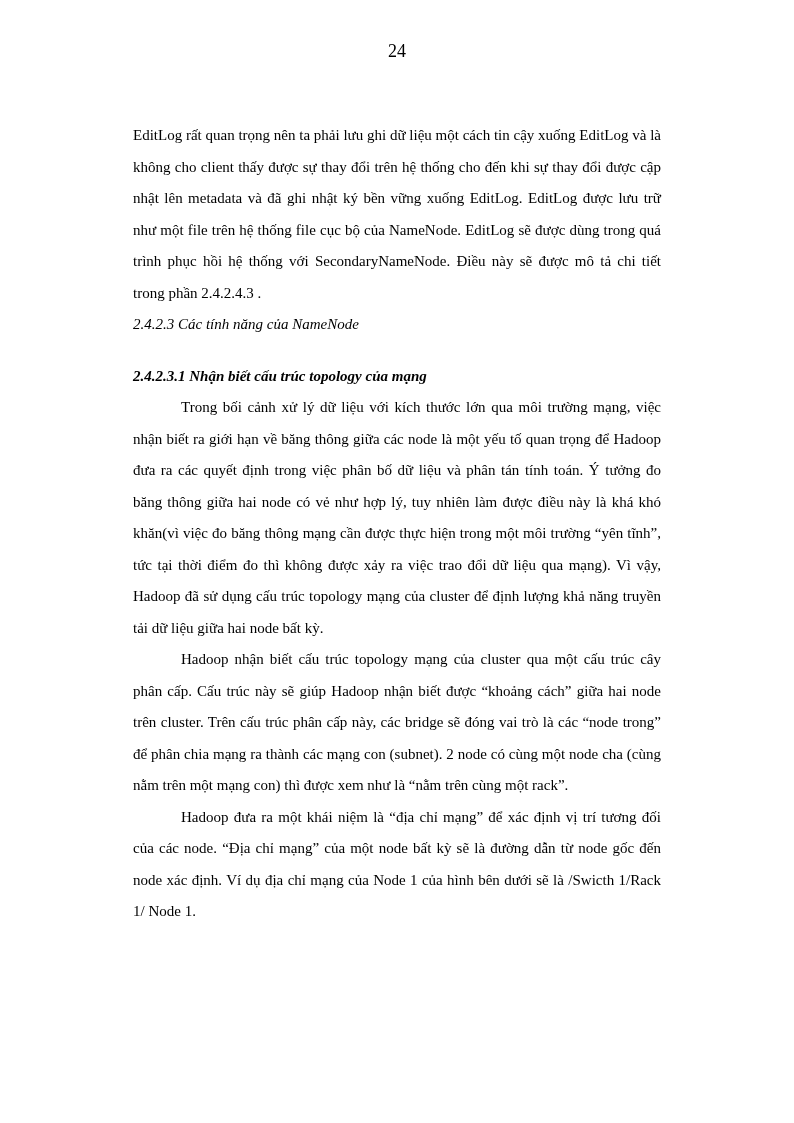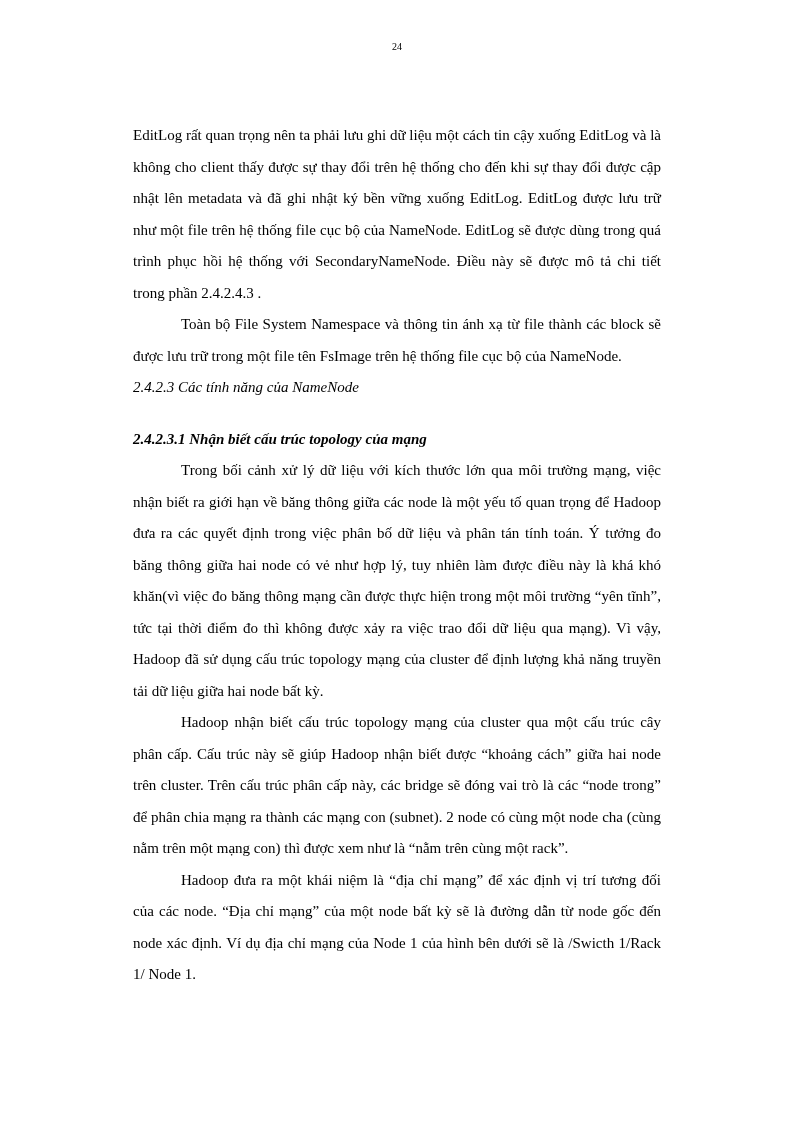--- a/index.html
+++ b/index.html
@@ -20,21 +20,21 @@
     height: 1123px;
     position: relative;
     box-sizing: border-box;
   }
   .page-number {
     position: absolute;
     top: 42px;
     left: 0;
     width: 794px;
     text-align: center;
-    font-size: 10px;
+    font-size: 18px;
     line-height: 1;
   }
   .content {
     position: absolute;
     top: 120px;
     left: 133px;
     width: 528px;
   }
   p {
     margin: 0;
@@ -64,21 +64,20 @@
 <body>
 
 <div class="page">
 
   <div class="page-number">24</div>
 
   <div class="content">
 
     <p class="spaced">EditLog rất quan trọng nên ta phải lưu ghi dữ liệu một cách tin cậy xuống EditLog và là không cho client thấy được sự thay đổi trên hệ thống  cho đến khi sự thay đổi được cập nhật lên metadata  và đã  ghi nhật  ký bền  vững xuống EditLog. EditLog được lưu trữ như một file trên hệ thống file cục bộ của NameNode. EditLog sẽ được dùng trong quá trình phục hồi hệ thống với SecondaryNameNode. Điều này sẽ được  mô tả chi tiết trong phần 2.4.2.4.3 .</p>
 
-    <p class="indent">Toàn bộ File System Namespace và thông tin ánh xạ từ file thành các  block sẽ được lưu trữ trong một file tên FsImage trên hệ thống file cục bộ của NameNode.</p>
 
     <p class="heading">2.4.2.3 Các tính năng của NameNode</p>
 
     <p class="heading-bold">2.4.2.3.1 Nhận biết cấu trúc topology của mạng</p>
 
     <p class="indent">Trong bối cảnh xử lý dữ liệu với kích thước lớn qua môi trường mạng, việc nhận biết ra giới hạn về băng thông giữa các node là một yếu tố quan trọng để Hadoop đưa ra các quyết định trong việc phân bố dữ liệu và phân tán tính toán. Ý tưởng đo băng thông giữa hai node có vẻ như hợp lý, tuy nhiên làm được điều này là khá khó khăn(vì việc đo băng thông mạng cần được thực hiện trong một môi trường “yên tĩnh”, tức tại thời điểm đo thì không được xảy ra việc trao đổi dữ liệu qua mạng). Vì vậy, Hadoop đã sử dụng cấu trúc topology mạng của cluster để định lượng khả năng truyền tải dữ liệu giữa hai node bất kỳ.</p>
 
     <p class="indent">Hadoop nhận biết cấu trúc topology mạng của cluster qua một cấu trúc cây phân cấp. Cấu trúc này sẽ giúp Hadoop nhận biết được “khoảng cách”  giữa hai node trên cluster. Trên cấu trúc phân cấp này, các bridge sẽ đóng vai trò là các “node trong” để phân chia mạng ra thành các mạng con (subnet). 2 node có cùng một node cha (cùng nằm trên một mạng con) thì được xem như là “nằm trên cùng một rack”.</p>
 
     <p class="indent">Hadoop đưa ra một khái niệm là “địa chỉ mạng” để xác định vị trí tương đối của các node. “Địa chỉ mạng” của một node bất kỳ sẽ là đường dẫn từ node gốc đến node xác định. Ví dụ địa chỉ mạng của  Node 1 của hình bên dưới sẽ là  /Swicth 1/Rack 1/ Node 1.</p>

